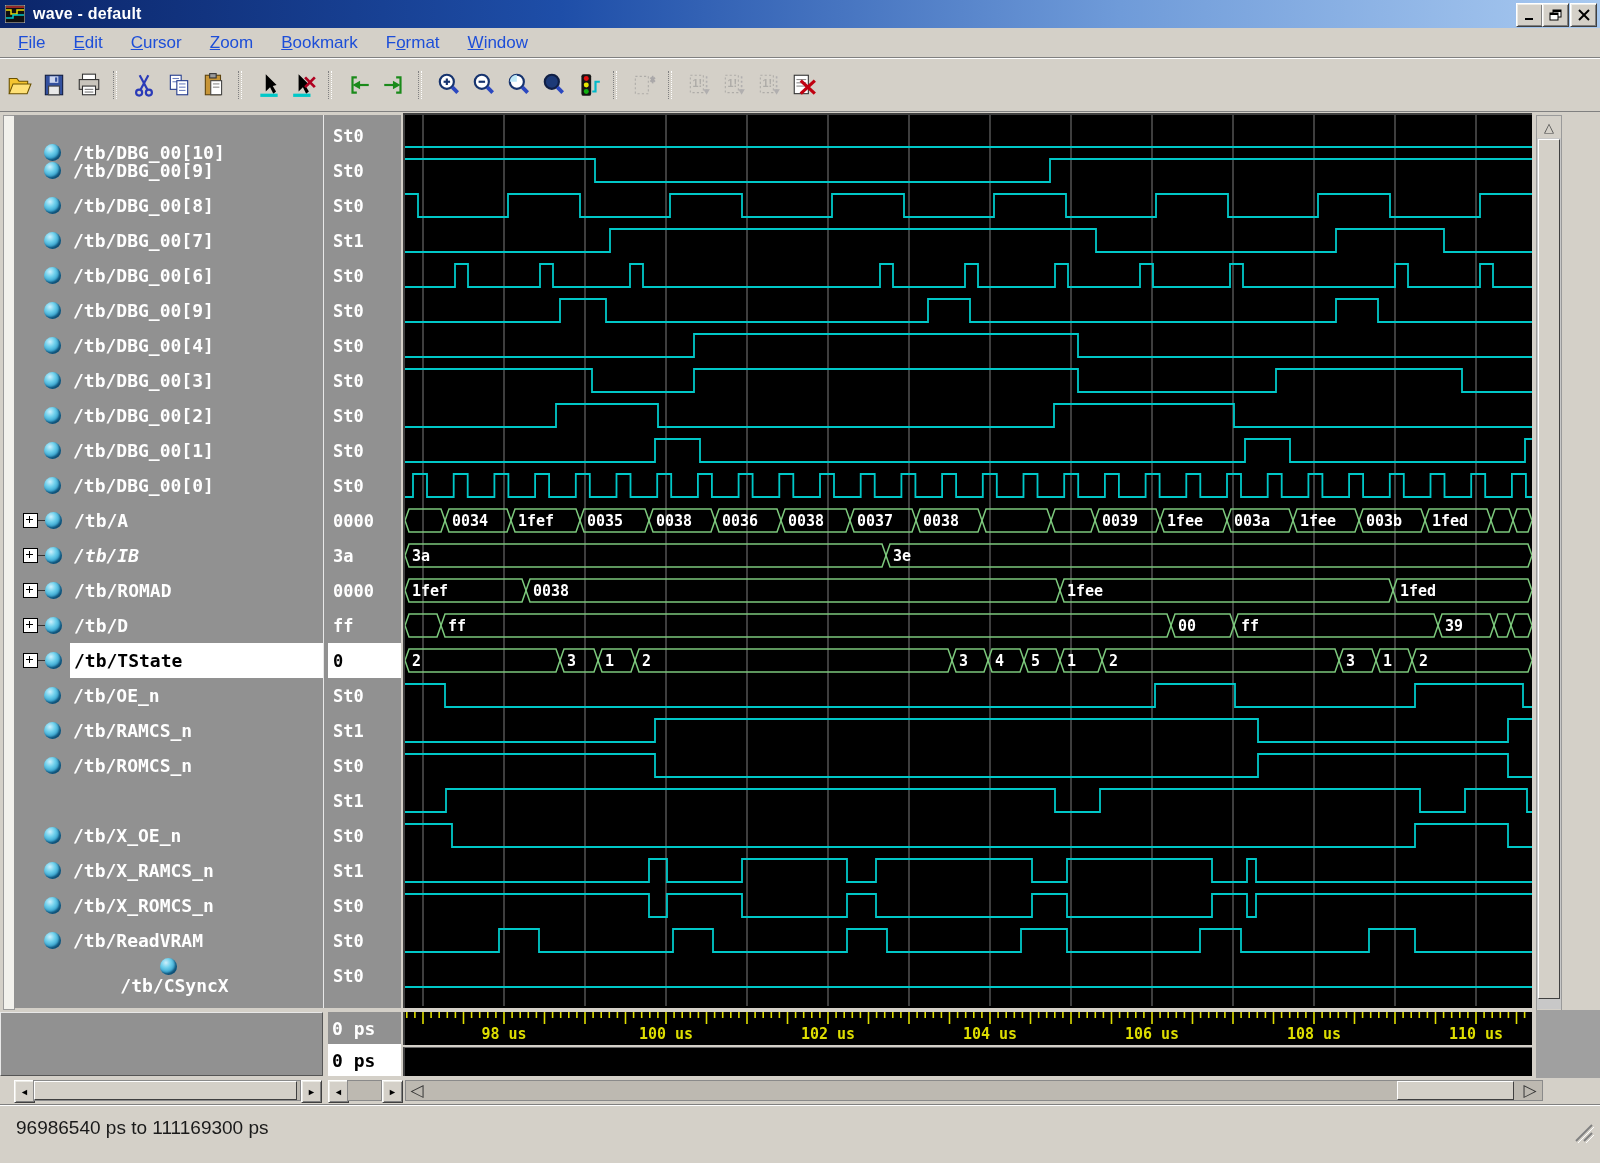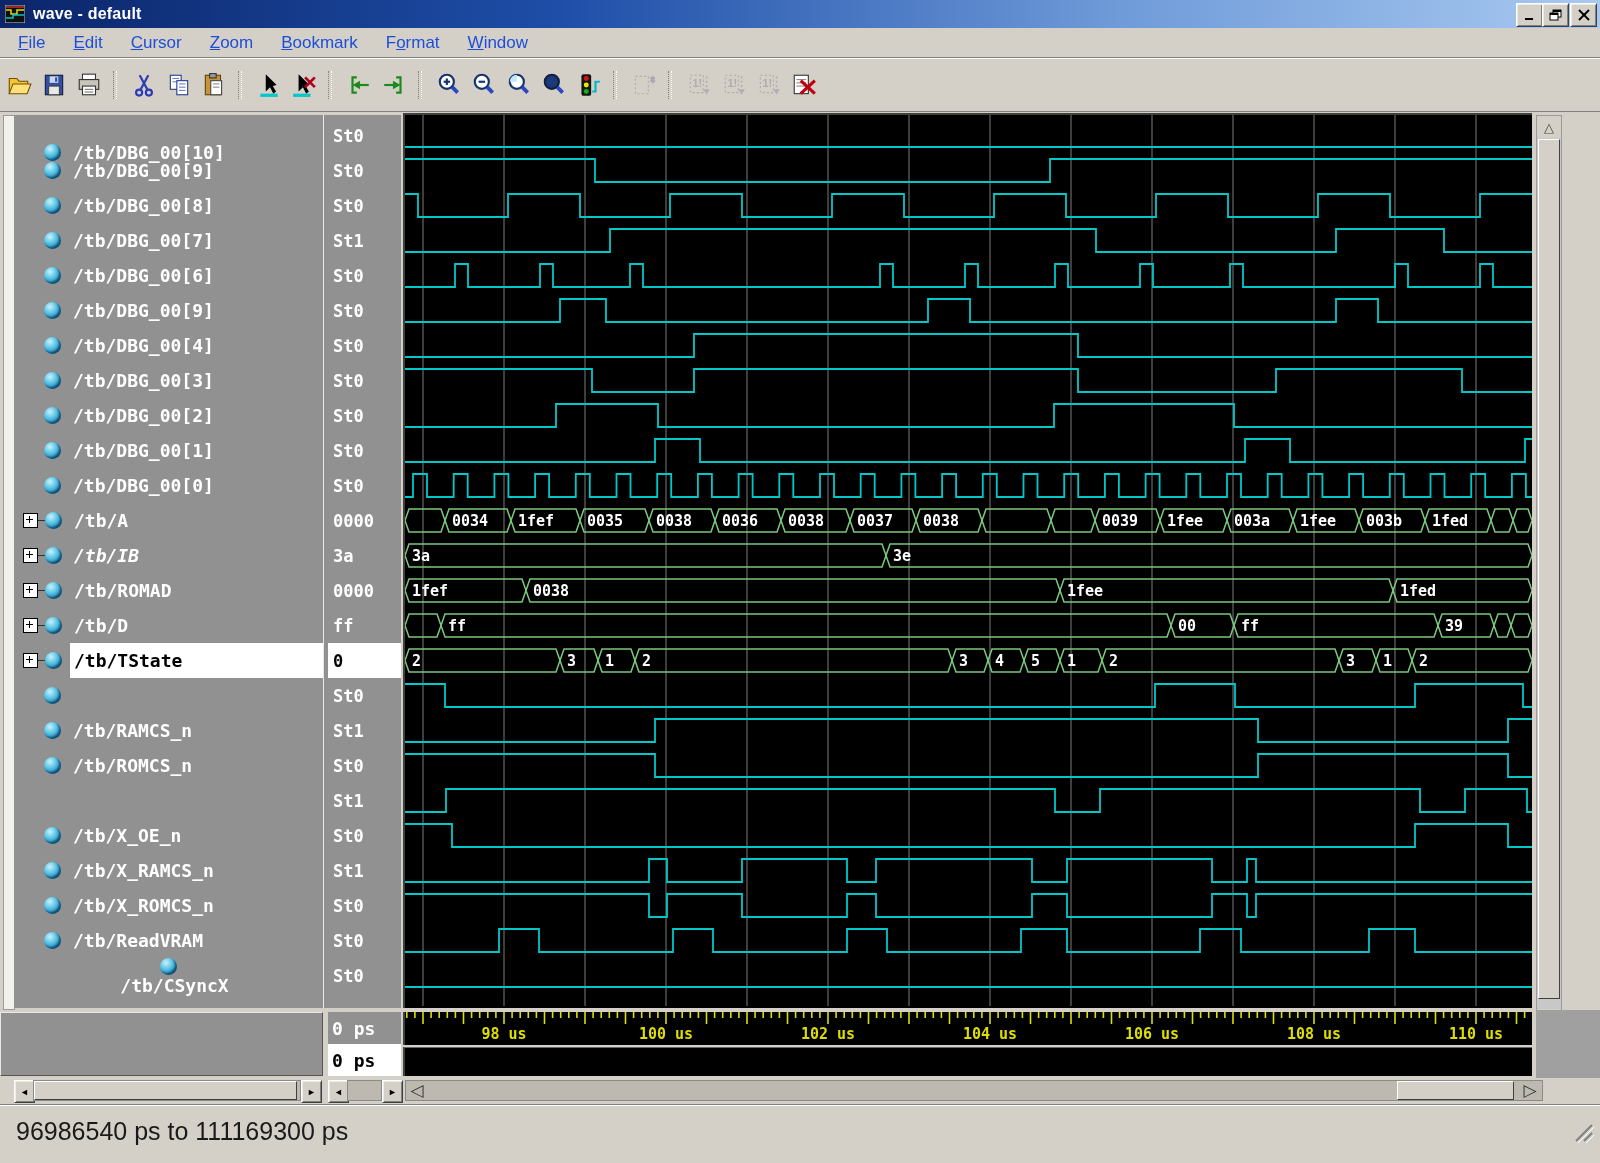--- a/index.html
+++ b/index.html
@@ -95,21 +95,21 @@
   .sb-trough{position:absolute;top:2px;height:21px;background:#bdb9b1;
     border:1px solid #8a8a8a;box-sizing:border-box;}
   .sb-thumb{position:absolute;top:3px;height:19px;background:#d4d0c8;
     border:1px solid;border-color:#fff #404040 #404040 #fff;box-sizing:border-box;}
   .hollow-arrow{position:absolute;top:2px;width:22px;height:21px;display:flex;align-items:center;
     justify-content:center;color:#333;font-size:17px;}
 
   
   #statusbar{left:0;top:1104px;width:1600px;height:59px;background:#d4d0c8;
     border-top:1px solid #808080;box-shadow:inset 0 1px 0 #fff;}
-  #status-text{position:absolute;left:16px;top:12px;font-size:25px;color:#1a1a1a;}
+  #status-text{position:absolute;left:16px;top:12px;font-size:19px;color:#1a1a1a;}
   #resize-grip{position:absolute;left:1564px;top:8px;width:30px;height:30px;}
 
   svg text.buslabel{font-family:"DejaVu Sans Mono",monospace;font-weight:bold;font-size:15px;fill:#fff;}
   svg text.rlabel{font-family:"DejaVu Sans Mono",monospace;font-weight:bold;font-size:15px;fill:#dede00;}
 </style>
 </head>
 <body>
 
 <div id="titlebar" class="abs">
   <svg id="title-icon" viewBox="0 0 20 18">
@@ -432,20 +432,23 @@
         <span class="expander"></span>
         <span class="conn"></span>
         <span class="sphere"></span>
         <span class="namewrap">
           <span class="sgname">/tb/TState</span>
         </span>
       </div>
       <div class="sigrow" style="top: 563px;">
         <span class="indent"></span>
         <span class="sphere"></span>
+        <span class="namewrap">
+          <span class="sgname">/tb/OE_n</span>
+        </span>
       </div>
       <div class="sigrow" style="top: 598px;">
         <span class="indent"></span>
         <span class="sphere"></span>
         <span class="namewrap">
           <span class="sgname">/tb/RAMCS_n</span>
         </span>
       </div>
       <div class="sigrow" style="top: 633px;">
         <span class="indent"></span>

